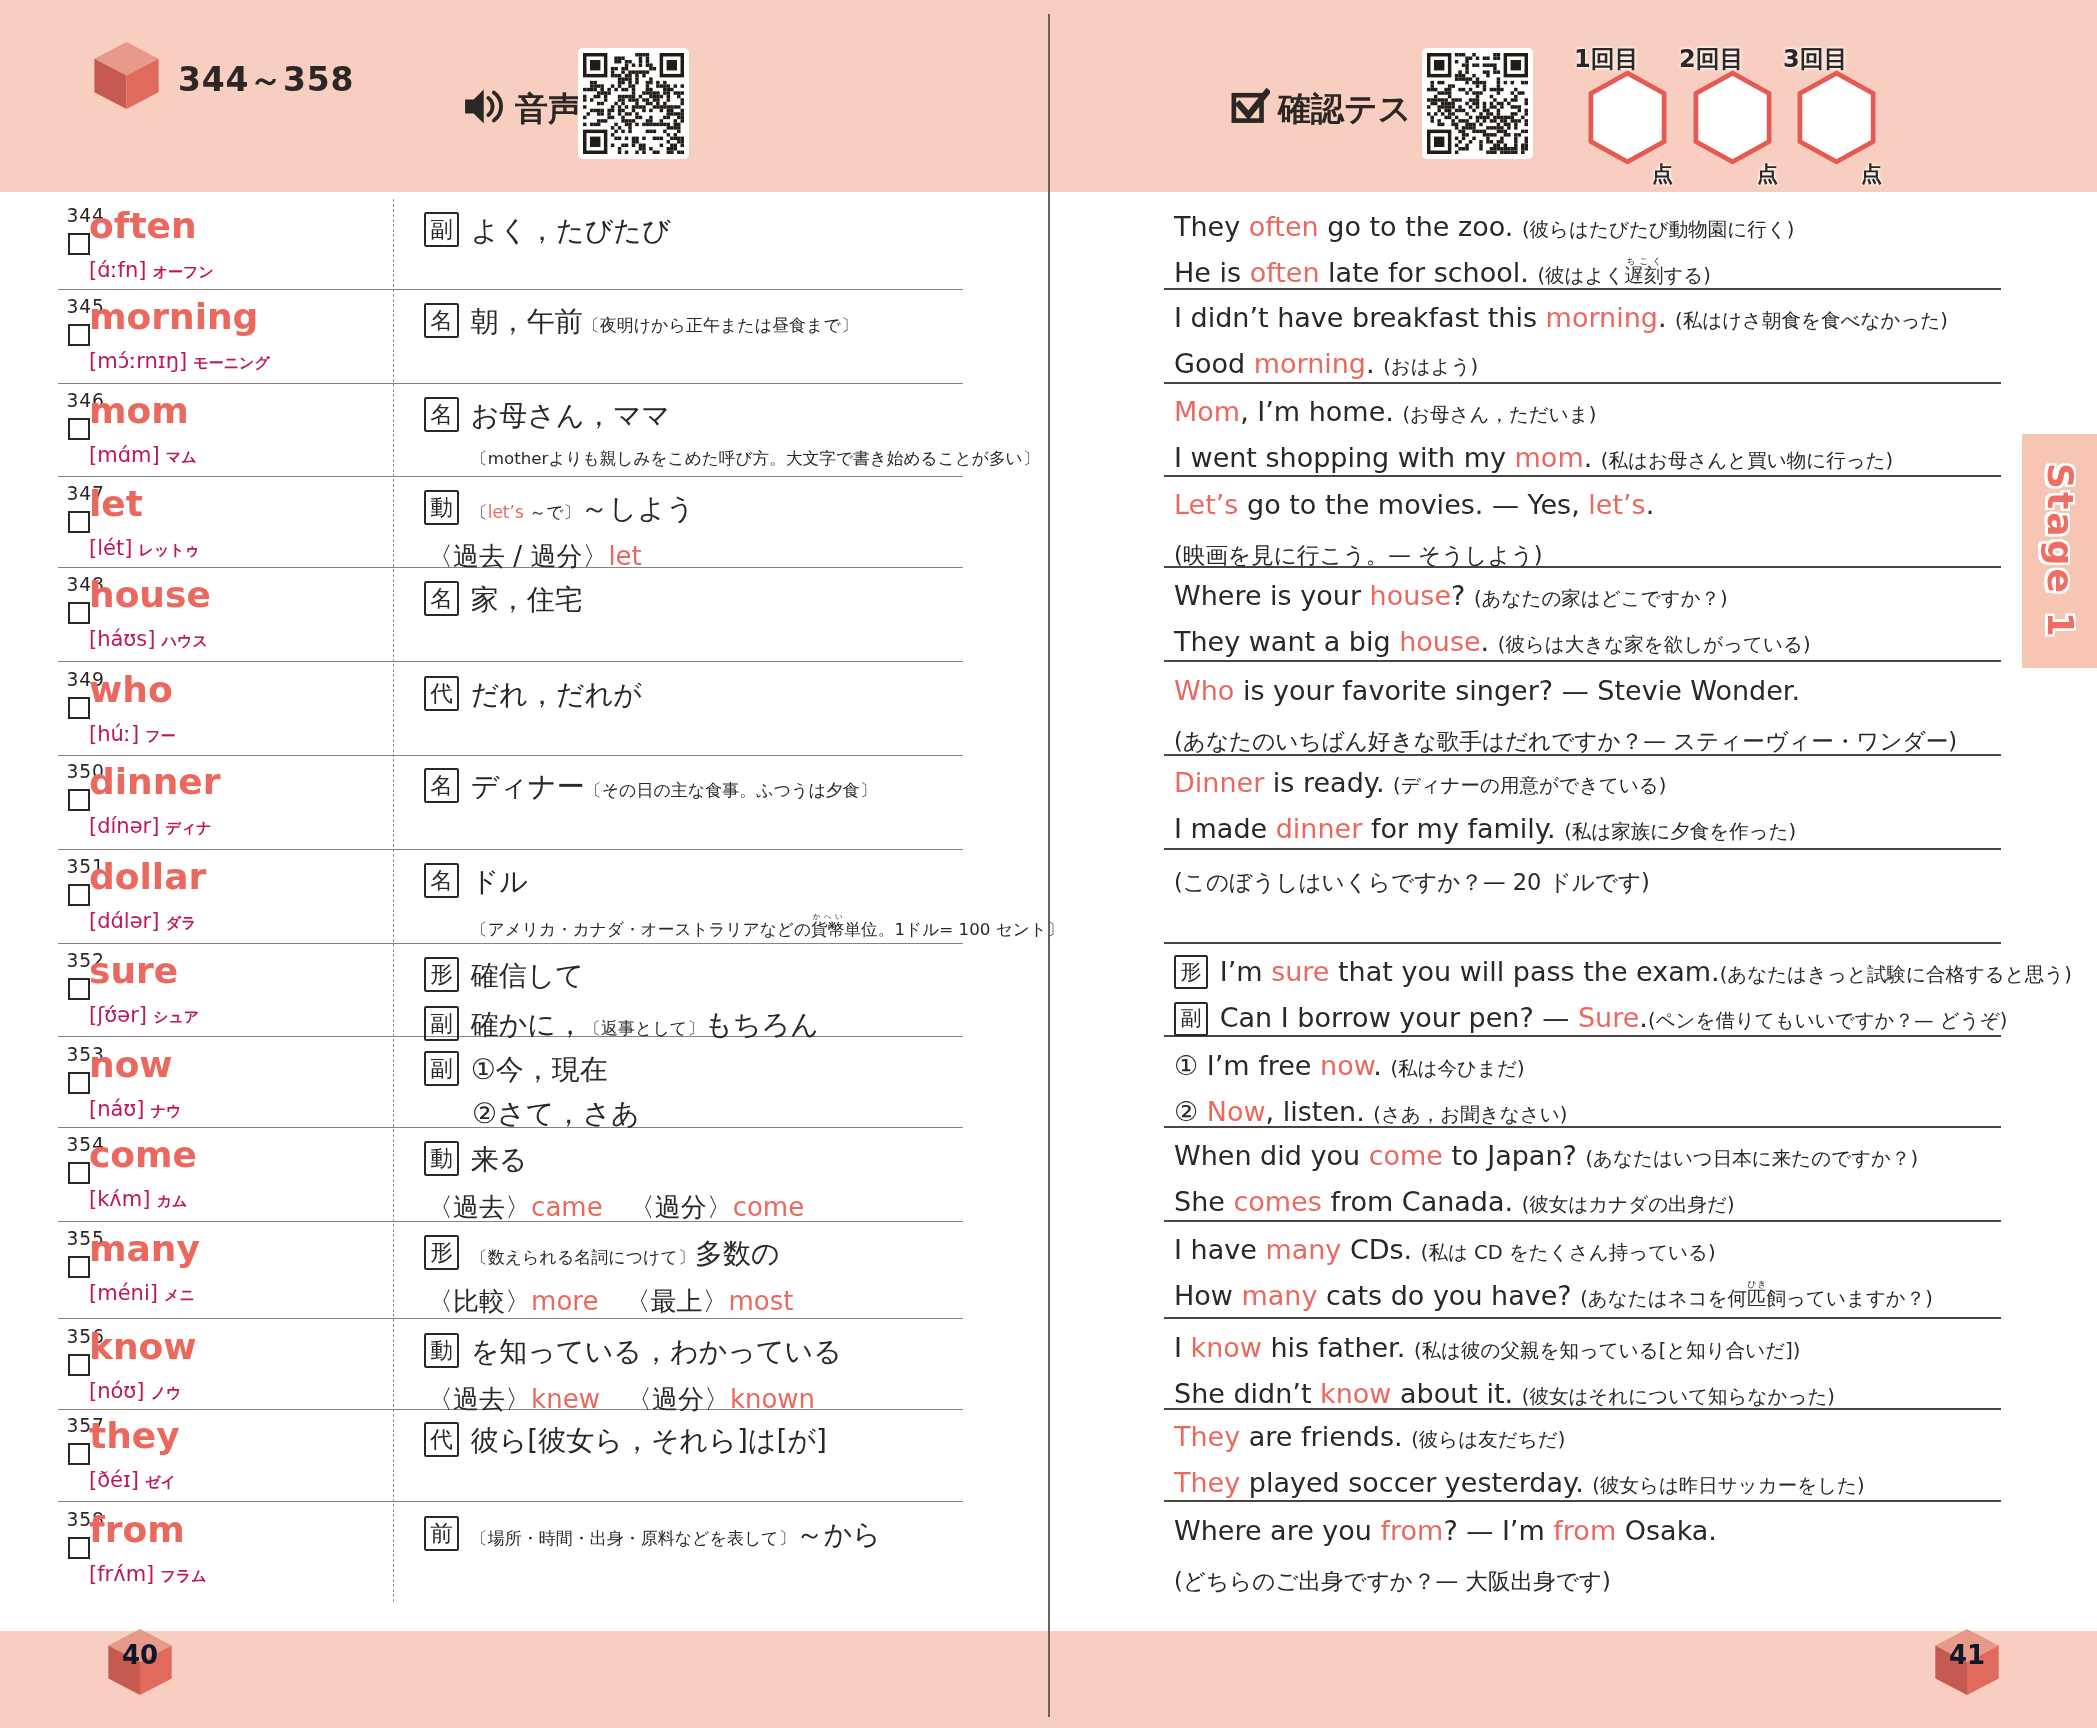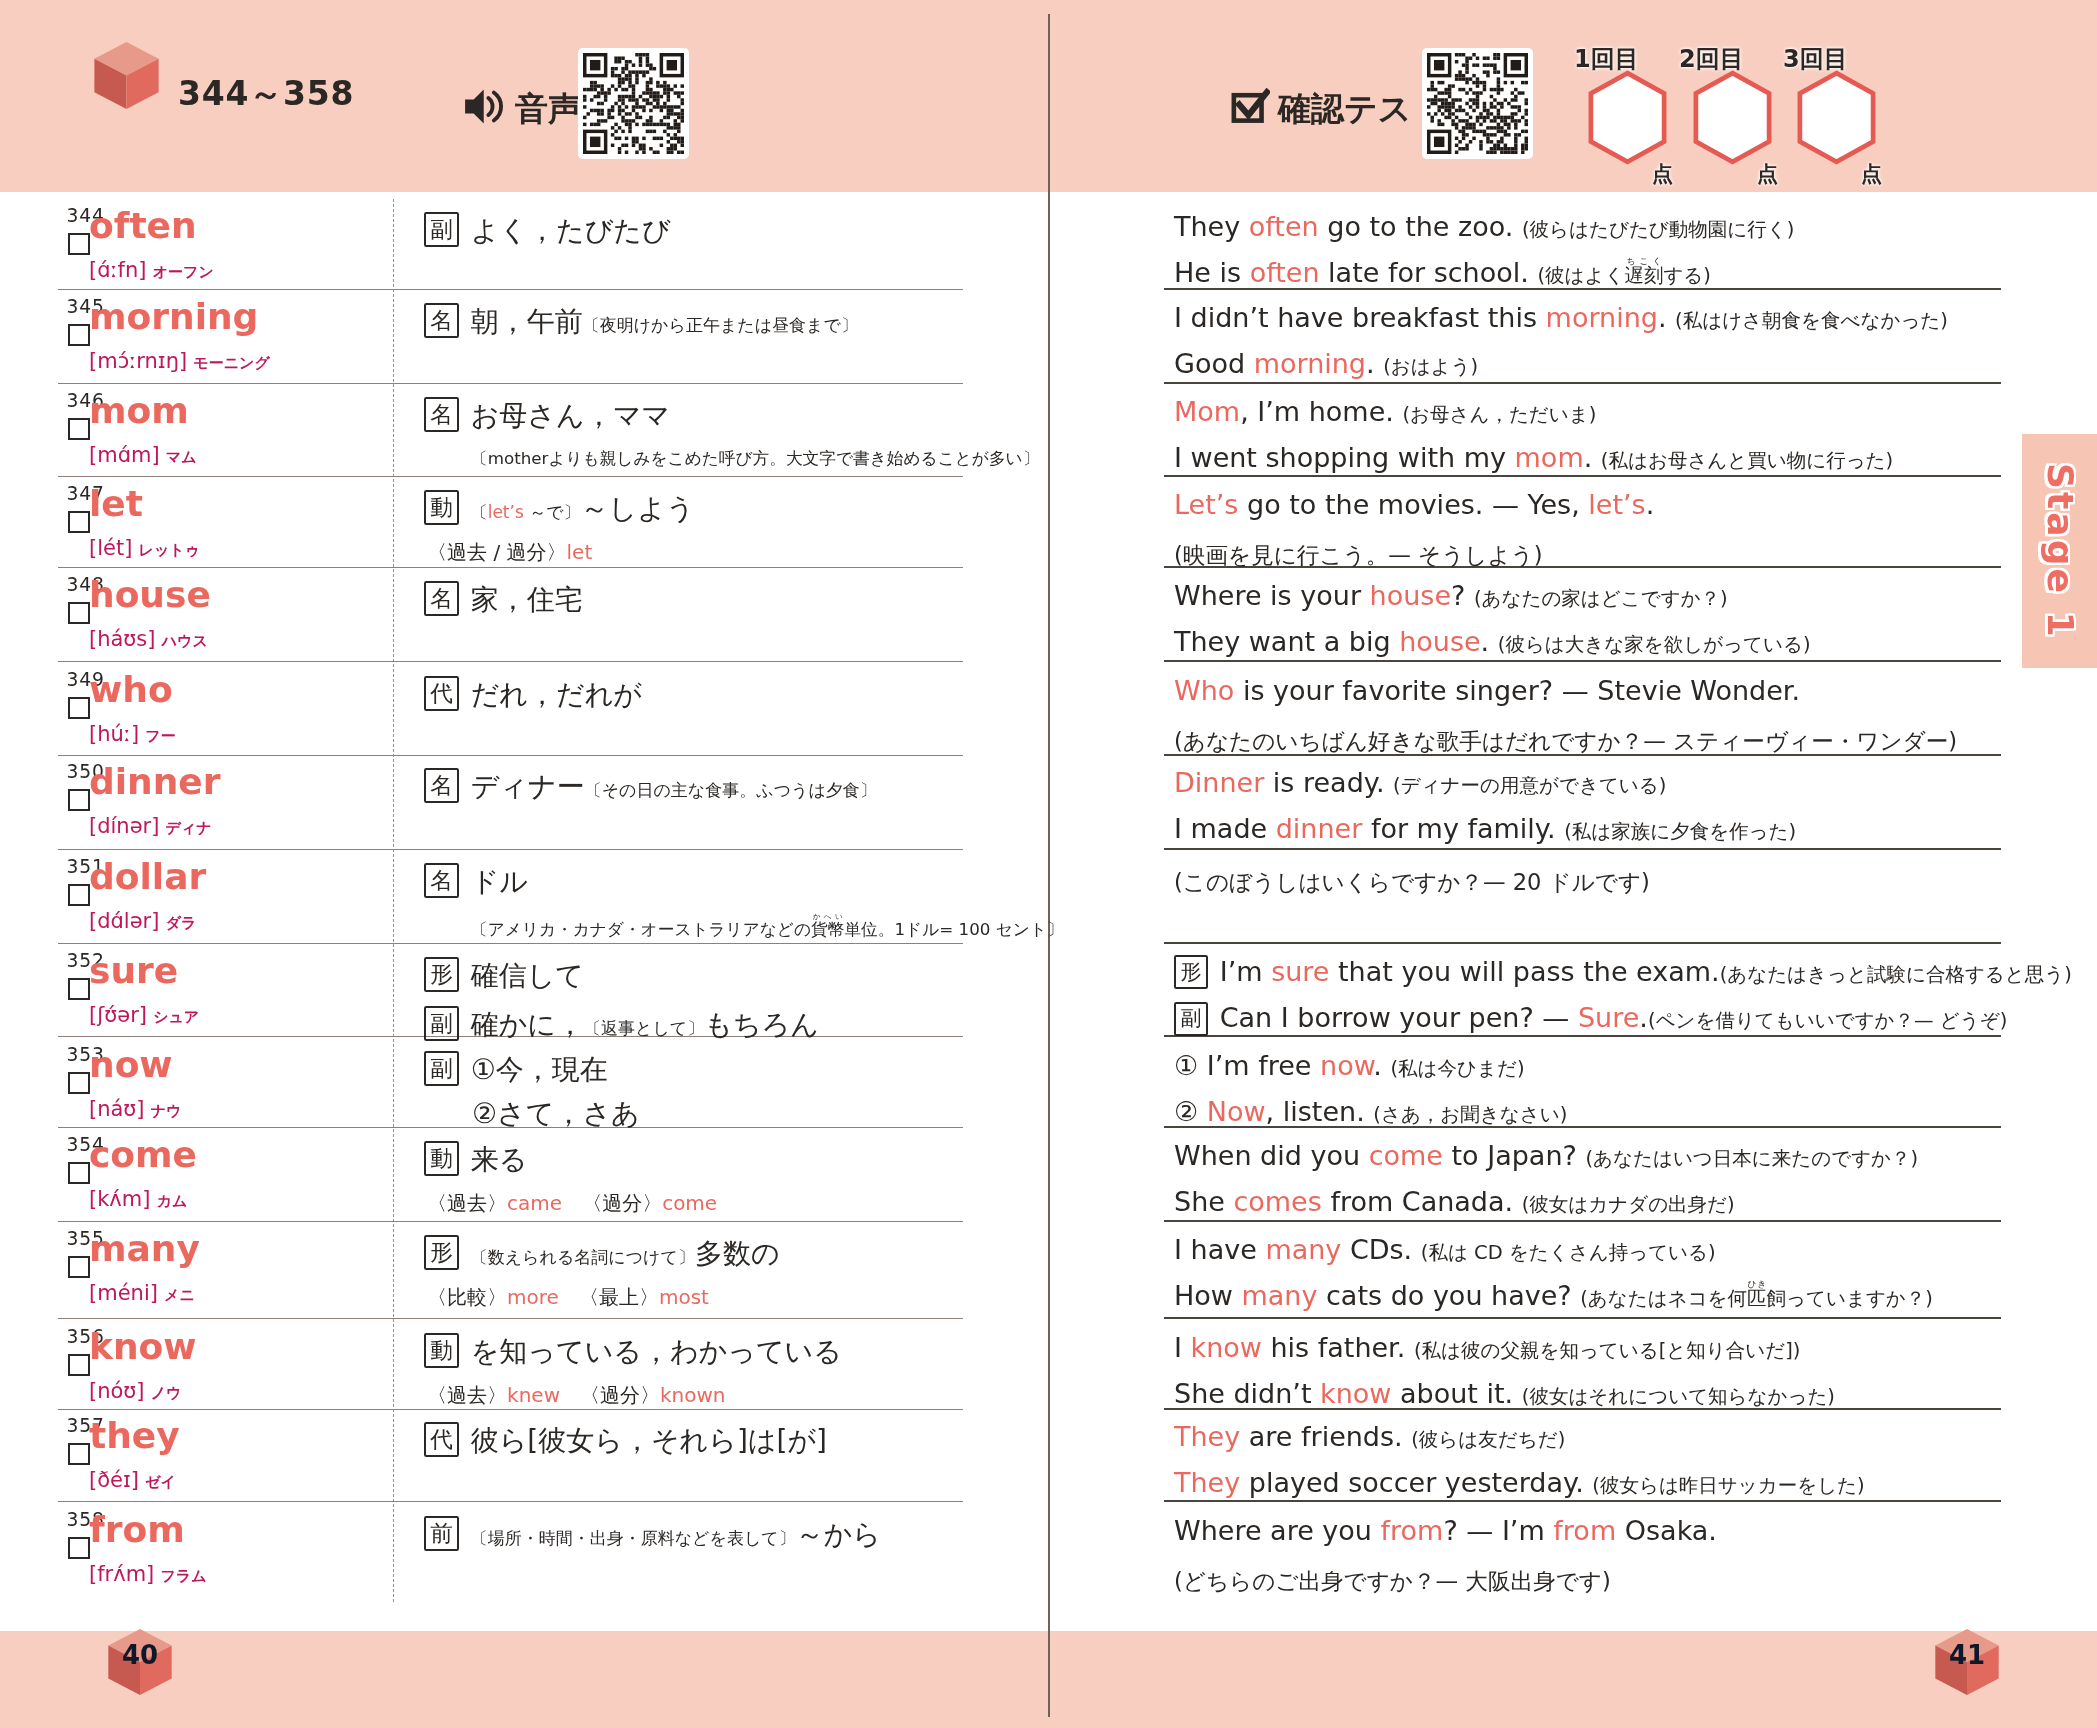--- a/index.html
+++ b/index.html
@@ -5,21 +5,21 @@
   html,body{margin:0;padding:0;background:#ffffff;}
   .spread{position:relative;width:2097px;height:1728px;background:#ffffff;overflow:hidden;
           font-family:"DejaVu Sans","Liberation Sans",sans-serif;color:#2b2724;}
   .band{position:absolute;left:0;width:2097px;background:#f8cec0;}
   .band.top{top:0;height:192px;}
   .band.bottom{top:1631px;height:97px;}
   .gutter{position:absolute;left:1048px;top:14px;width:1.6px;height:1703px;background:#6b625c;}
 
   
   .hdr-cube{position:absolute;left:90px;top:39px;width:73px;height:73px;}
-  .hdr-range{position:absolute;left:178px;top:72px;font-size:33px;font-weight:bold;letter-spacing:0.8px;}
+  .hdr-range{position:absolute;left:178px;top:58px;font-size:33px;font-weight:bold;letter-spacing:0.8px;}
   .speaker{position:absolute;left:462px;top:84px;width:45px;height:45px;}
   .hdr-audio{position:absolute;left:515px;top:87px;font-size:33px;font-weight:bold;}
   .qrbox{position:absolute;width:111px;height:111px;background:#fff;border-radius:4.7px;padding:4.7px;box-sizing:border-box;}
   .qr-audio{left:578px;top:48px;}
   .qr-test{left:1422px;top:48px;}
   .testicon{position:absolute;left:1230px;top:86px;width:40px;height:40px;}
   .hdr-test{position:absolute;left:1278px;top:87px;font-size:33px;font-weight:bold;}
   .attempt{position:absolute;top:43px;width:109px;height:140px;}
   .attempt .alabel{font-size:24px;font-weight:bold;text-shadow:0 0 3.9px #fff,0 0 3.9px #fff;}
   .attempt svg{position:absolute;left:12.5px;top:26.5px;}
@@ -38,21 +38,21 @@
   .vnum{position:absolute;left:8.6px;top:6.2px;font-size:18.7px;letter-spacing:0.8px;}
   .vcheck{position:absolute;left:10px;top:34px;width:18px;height:18px;border:2.3px solid #2b2724;background:#fff;}
   .vword{position:absolute;left:31px;top:6.2px;font-size:36px;font-weight:bold;color:#ea685e;letter-spacing:0px;}
   .vpron{position:absolute;left:31px;top:59px;white-space:nowrap;color:#be185d;}
   .vpron .ipa{font-size:21px;}
   .vpron .kana{font-size:15px;margin-left:6.2px;font-weight:bold;}
   .vdefs{position:absolute;left:366px;top:0;width:539px;}
   .defline{margin-top:12.5px;font-size:28px;line-height:1.25;display:flex;align-items:flex-start;white-space:nowrap;}
   .defline .dtext{padding-top:1.6px;}
   .defcont{margin-top:7.8px;font-size:28px;padding-left:48px;white-space:nowrap;}
-  .extraline{margin-top:12.5px;font-size:20px;padding-left:3.1px;white-space:nowrap;}
+  .extraline{margin-top:12.5px;font-size:26px;padding-left:3.1px;white-space:nowrap;}
   .noteline{margin-top:14px;font-size:16.7px;padding-left:47px;white-space:nowrap;}
   .posbox{flex:0 0 auto;width:31px;height:31px;border:2.3px solid #2b2724;border-radius:2.3px;margin-right:11.7px;
           display:inline-flex;align-items:center;justify-content:center;font-size:22.6px;}
   .vdash{position:absolute;left:393px;top:199px;height:1403px;width:0;border-left:1.6px dashed #9a918a;}
 
   
   .srow{position:absolute;left:1164px;width:837px;box-sizing:border-box;border-bottom:2.3px solid #4a443f;padding-left:10px;}
   .srow.last{border-bottom:none;}
   .sline{margin-top:10px;font-size:27px;line-height:1.35;white-space:nowrap;display:flex;align-items:center;}
   .sline.jponly{font-size:22.6px;margin-top:17px;}

